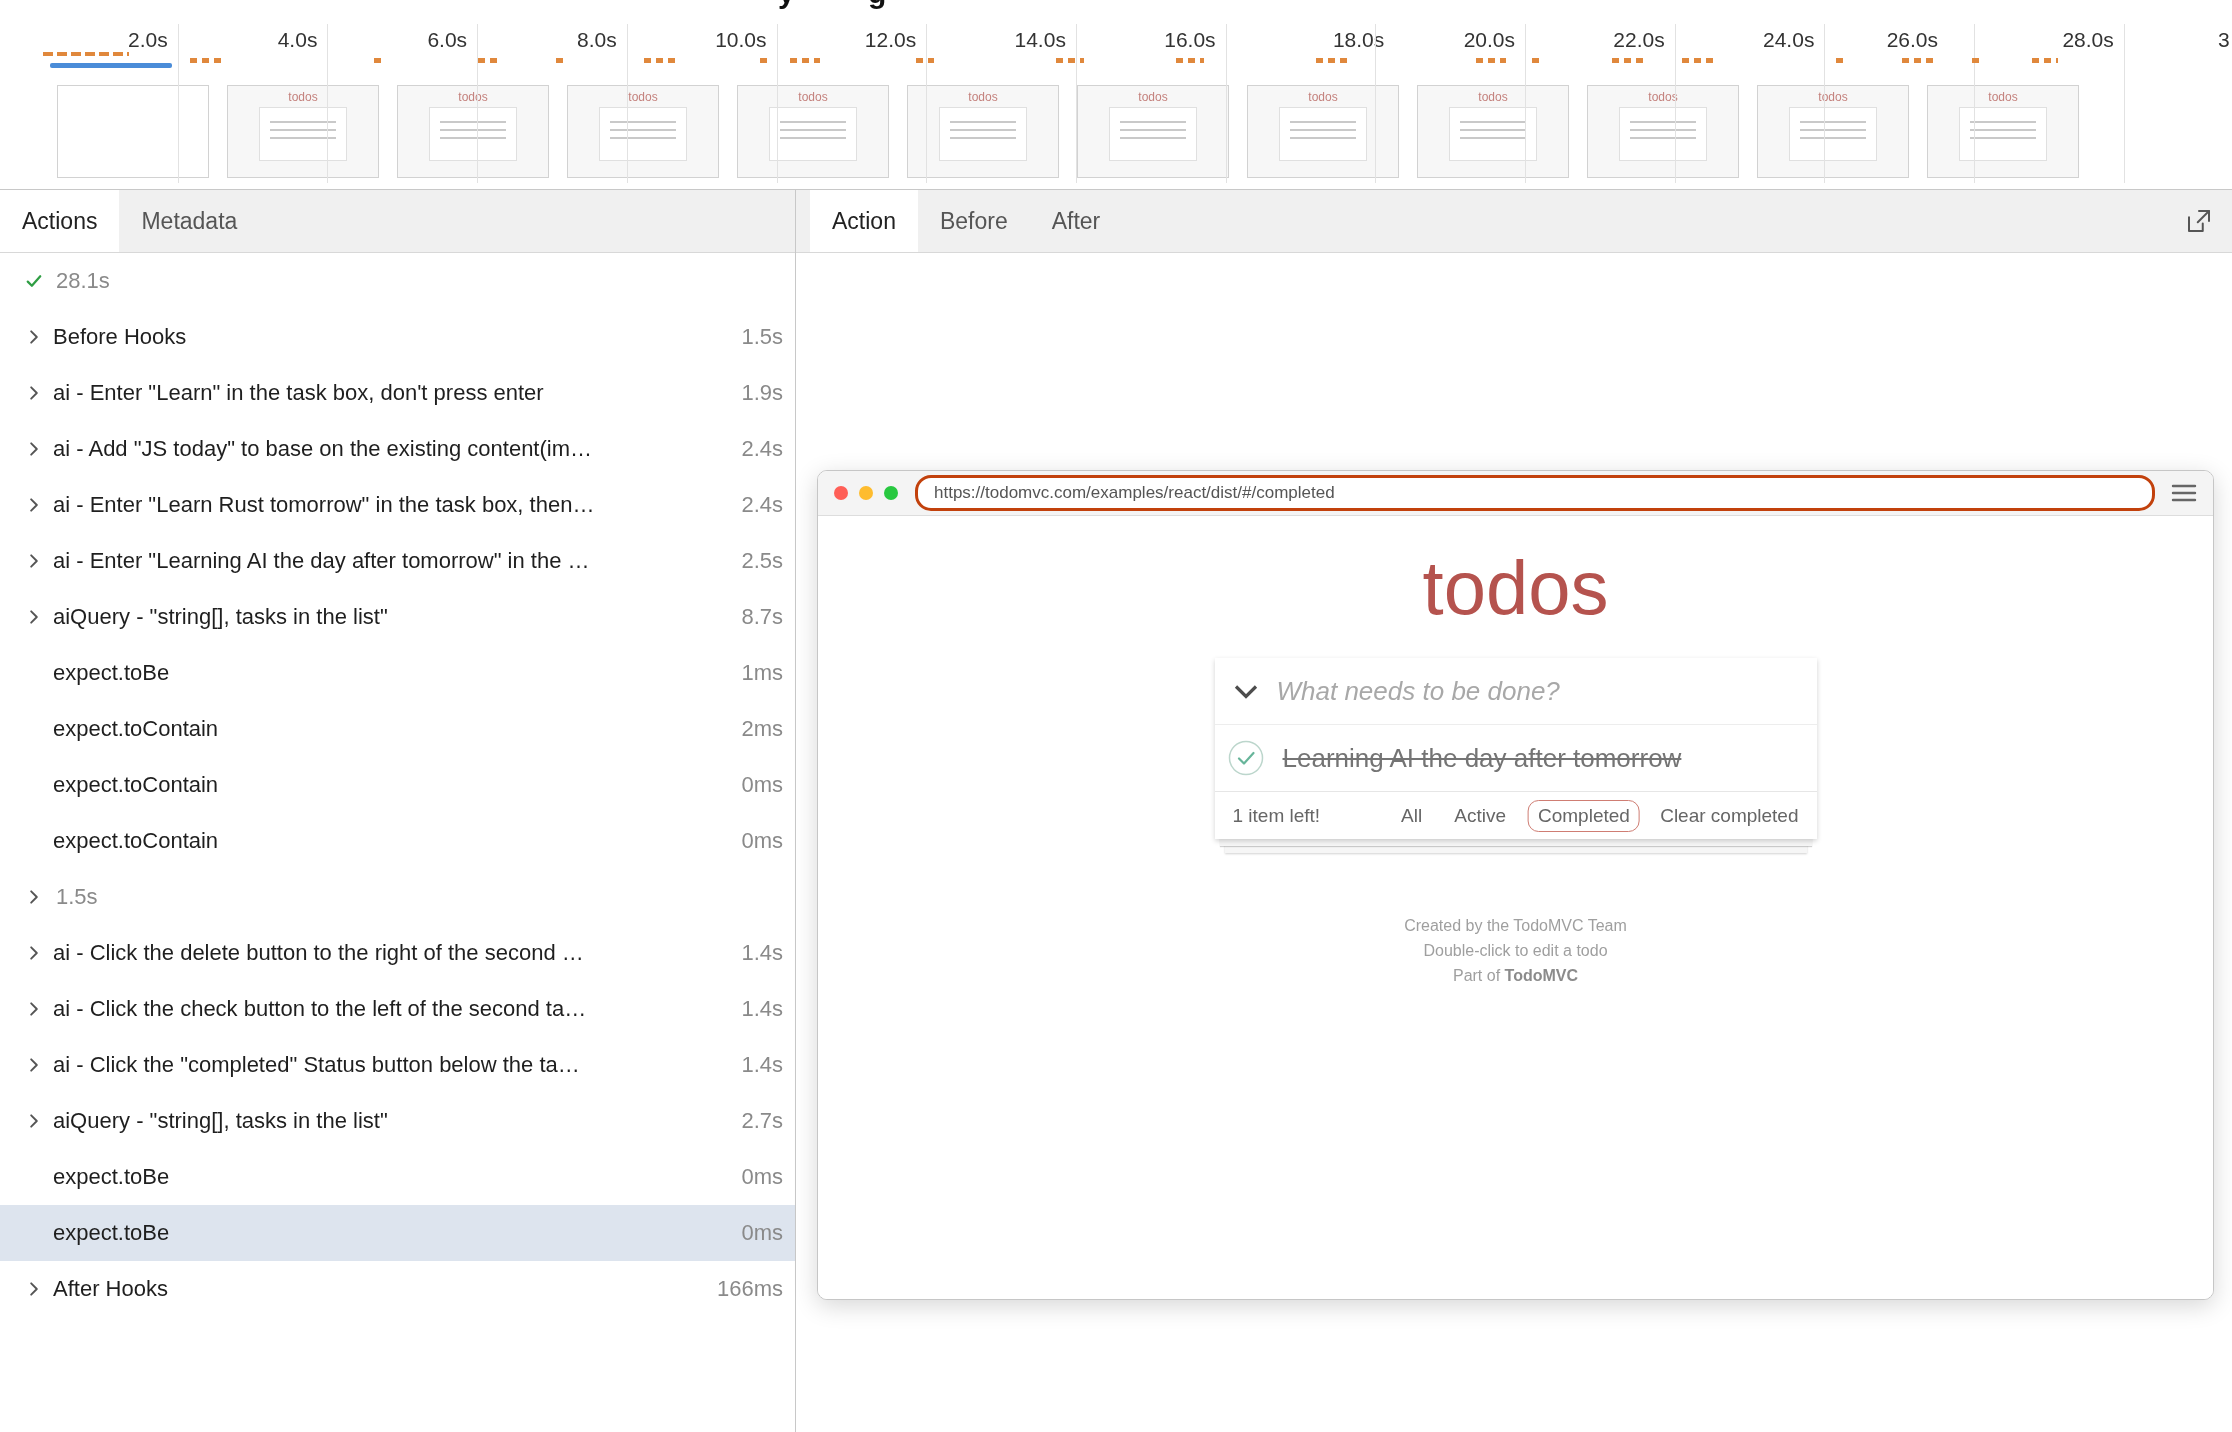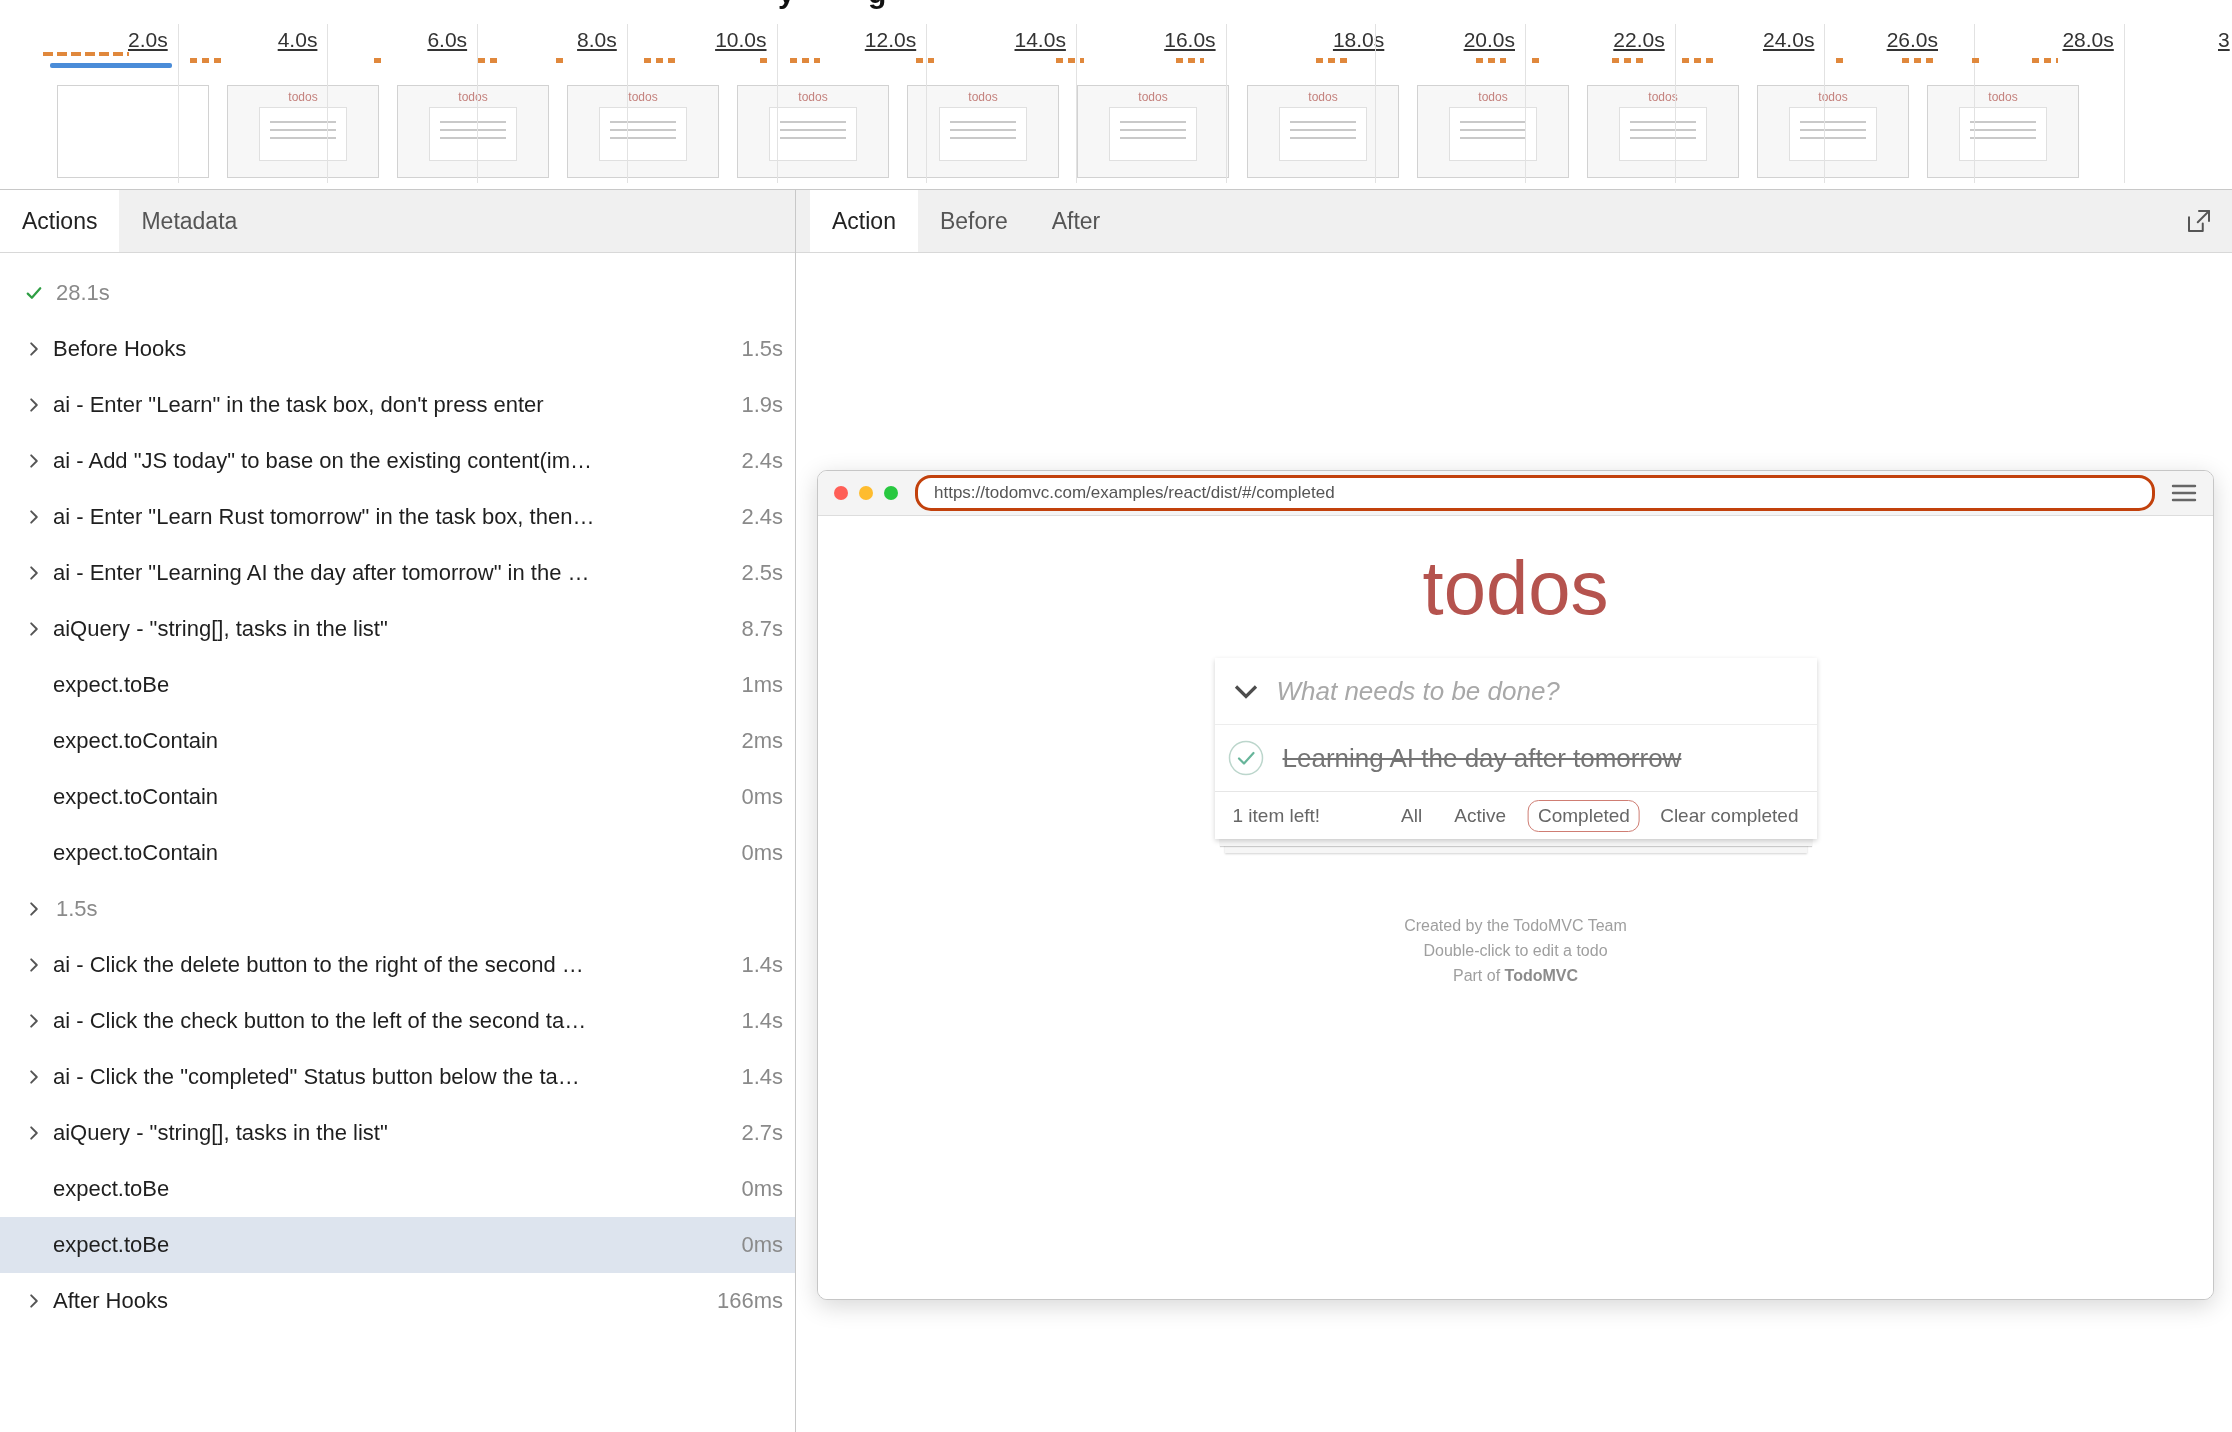--- a/index.html
+++ b/index.html
@@ -7,34 +7,34 @@
   .app{position:relative;width:2232px;height:1432px;background:#fff;}
 
   
   .clipped-title{position:absolute;top:0;left:0;width:100%;height:10px;overflow:hidden;z-index:6;}
   .frag{position:absolute;top:-24px;font-size:30px;font-weight:600;color:#111;}
   .f1{left:778px;} .f2{left:868px;}
 
   
   .timeline{position:absolute;top:0;left:0;right:0;height:190px;background:#fff;border-bottom:1px solid #c8c8c8;box-sizing:border-box;}
   .gridline{position:absolute;top:24px;bottom:6px;width:1px;background:#e2e2e2;}
-  .tl-label{position:absolute;top:28px;font-size:21px;color:#333;white-space:nowrap;text-decoration:underline;}
+  .tl-label{position:absolute;top:28px;font-size:21px;color:#333;white-space:nowrap;}
   .tick{position:absolute;top:58px;height:5px;background:repeating-linear-gradient(90deg,#e0883c 0 7px,rgba(0,0,0,0) 7px 12px);}
   .bar-orange{position:absolute;top:52px;height:4px;background:repeating-linear-gradient(90deg,#e0883c 0 10px,rgba(0,0,0,0) 10px 14px);}
   .bar-blue{position:absolute;top:63px;height:5px;background:#4a8cd8;border-radius:2px;}
   .filmstrip{position:absolute;top:85px;left:57px;display:flex;gap:18px;}
   .thumb{width:152px;height:93px;background:#f7f7f7;border:1px solid #d2d2d2;box-sizing:border-box;overflow:hidden;flex:none;}
   .thumb.blank{background:#fff;}
   .thumb-title{font-size:12px;line-height:12px;color:#c4807c;text-align:center;margin-top:5px;}
   .thumb-card{width:88px;height:54px;margin:4px auto 0;background:#fff;border:1px solid #e0e0e0;box-sizing:border-box;padding-top:7px;}
   .thumb-line{height:2px;background:#c9c9c9;margin:6px 10px;}
 
   
   .main{position:absolute;top:190px;left:0;right:0;bottom:0;display:flex;}
-  .left-panel{width:796px;flex:none;border-right:1px solid #c8c8c8;box-sizing:border-box;display:flex;flex-direction:column;background:#fff;gap:12px;}
+  .left-panel{width:796px;flex:none;border-right:1px solid #c8c8c8;box-sizing:border-box;display:flex;flex-direction:column;background:#fff;}
   .right-panel{flex:1;display:flex;flex-direction:column;min-width:0;}
 
   .tabbar{height:62px;flex:none;background:#f0f0f0;border-bottom:1px solid #d8d8d8;display:flex;align-items:stretch;}
   .tab{display:flex;align-items:center;padding:0 22px;font-size:23px;color:#555;cursor:pointer;}
   .tab.selected{background:#fff;color:#222;}
   .right-panel .tabbar{padding-left:14px;}
   .icon-btn{margin-left:auto;margin-right:18px;align-self:center;display:flex;cursor:pointer;}
 
   
   .action-list{flex:1;overflow:hidden;background:#fff;}

